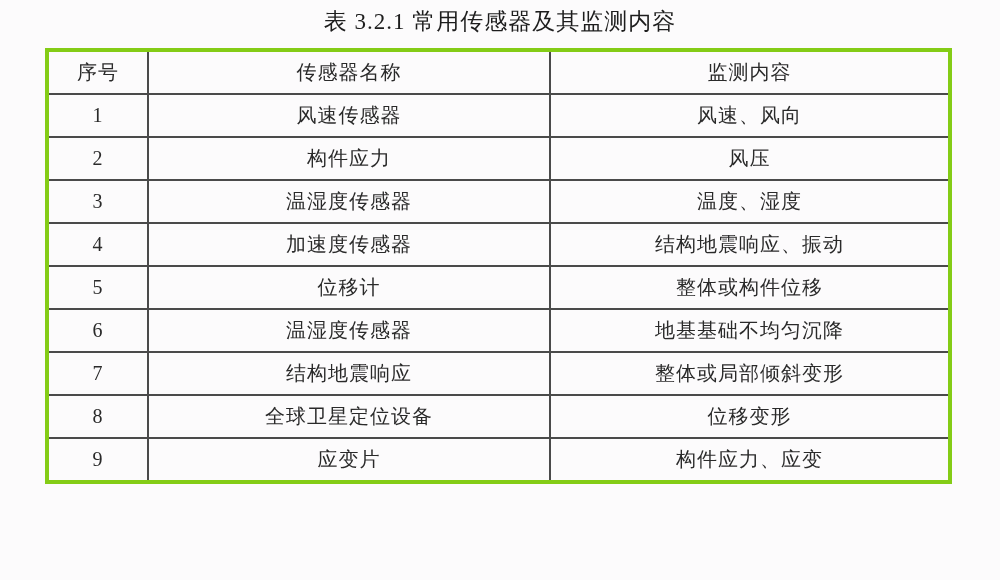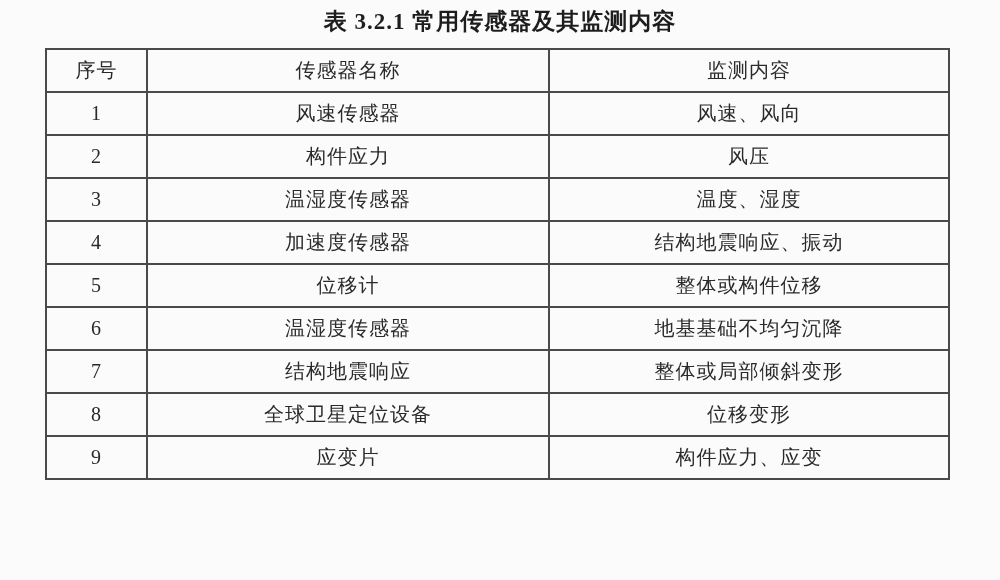--- a/index.html
+++ b/index.html
@@ -15,21 +15,21 @@
     position: relative;
     overflow: hidden;
   }
   .doc-title {
     position: absolute;
     top: 6px;
     left: 0;
     width: 100%;
     text-align: center;
     font-size: 23px;
-    font-weight: bold;
+    font-weight: normal;
     letter-spacing: 1px;
     color: #1d1d1d;
   }
   table.sensor-table {
     position: absolute;
     left: 45px;
     top: 48px;
     width: 903px;
     border-collapse: collapse;
     table-layout: fixed;
@@ -43,21 +43,21 @@
     border: 2px solid #4a4a4a;
     height: 41px;
     text-align: center;
     vertical-align: middle;
     font-size: 20px;
     font-weight: normal;
     padding: 0;
     letter-spacing: 1px;
     color: #2a2a2a;
   }
-  table.sensor-table { border: 2px solid #84cc16; }
+  table.sensor-table { border: 4px solid #84cc16; }
 </style>
 </head>
 <body>
 
 <div class="doc-title">表 3.2.1  常用传感器及其监测内容</div>
 
 <table class="sensor-table">
   <colgroup>
     <col class="c-no">
     <col class="c-sensor">

